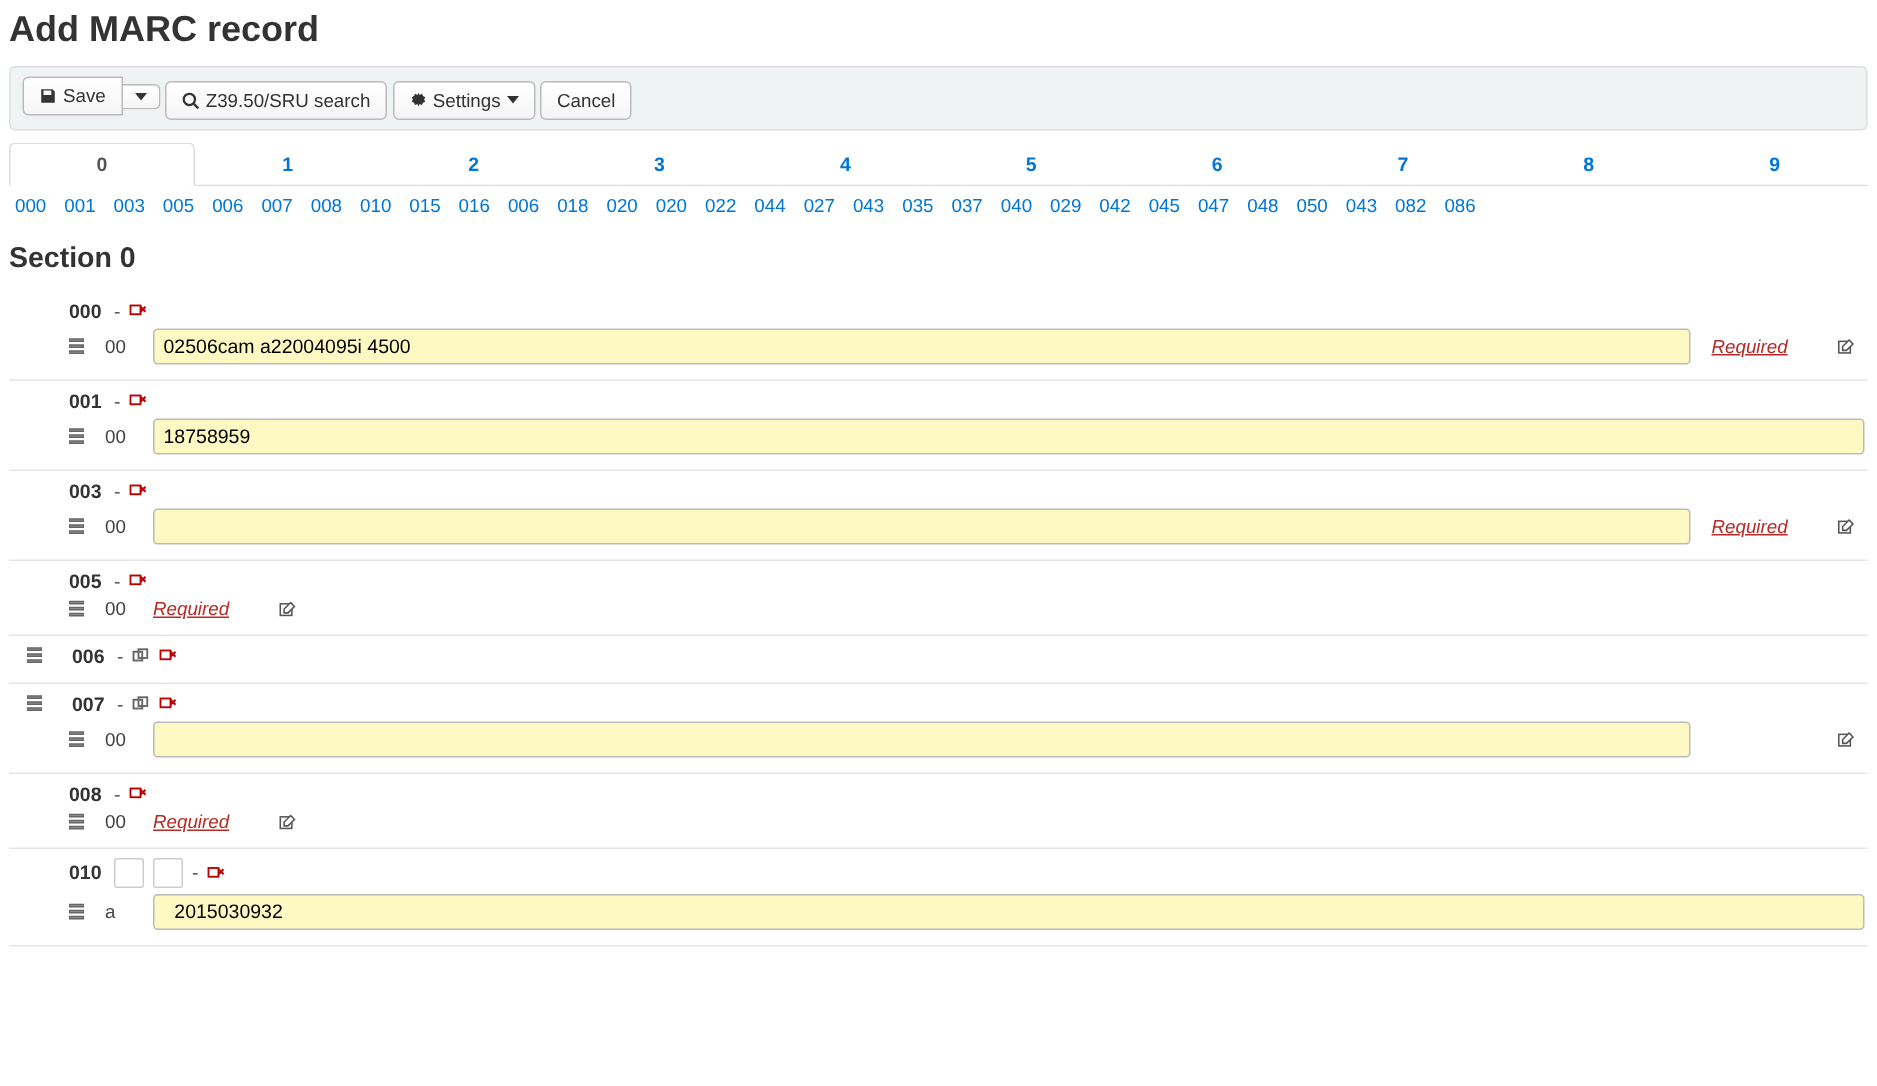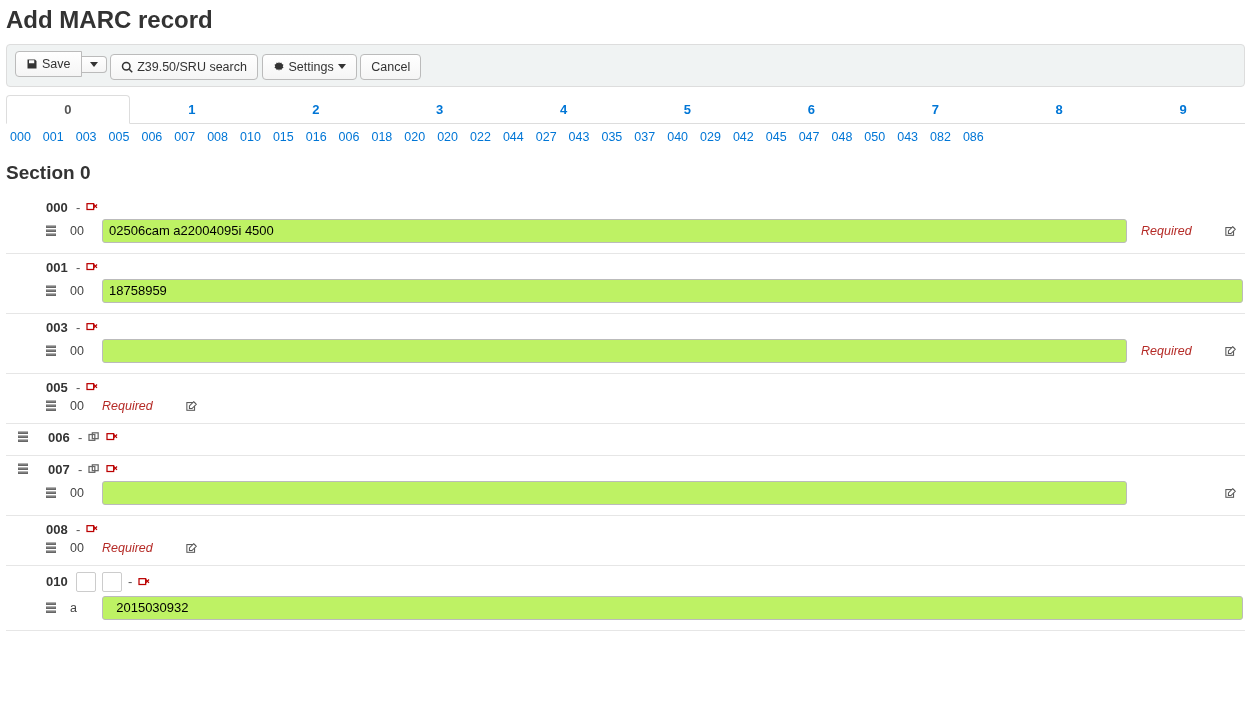--- a/index.html
+++ b/index.html
@@ -123,28 +123,29 @@
   }
   .grip { color:#999; cursor:grab; }
   .sf-code { width: 18px; color:#444; font-size:12.5px; }
   .sf-input {
     flex: 1;
     height: 24px;
     border: 1px solid #bbb;
     border-radius: 3px;
     padding: 2px 6px;
     font-size: 13px;
-    background:#bef264;
+    background:#fef9c3;
   }
   .required {
     color: #b52b27;
     font-style: italic;
     font-size: 12.5px;
     width: 70px;
     text-align: left;
+    text-decoration: underline;
   }
   .edit-cell { width: 18px; text-align:center; color:#444; cursor:pointer; }
   .spacer70 { width:70px; }
 </style>
 </head>
 <body>
 
 <h1>Add MARC record</h1>
 
 <div class="toolbar">

